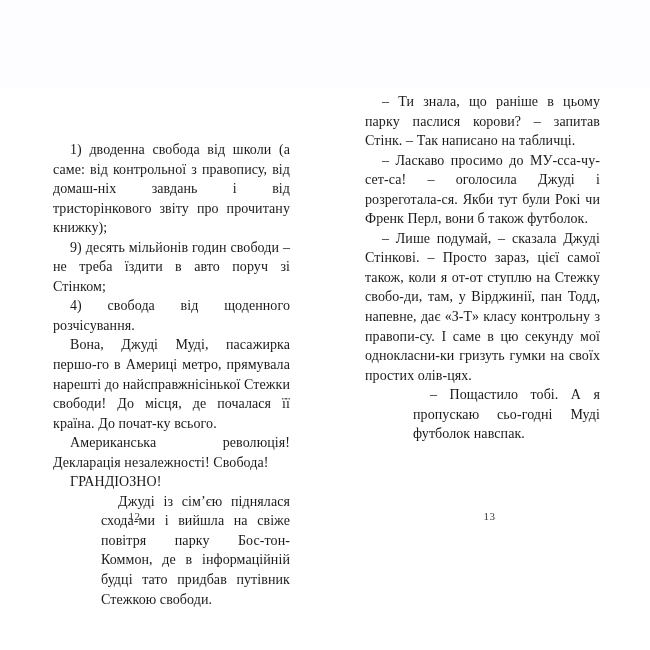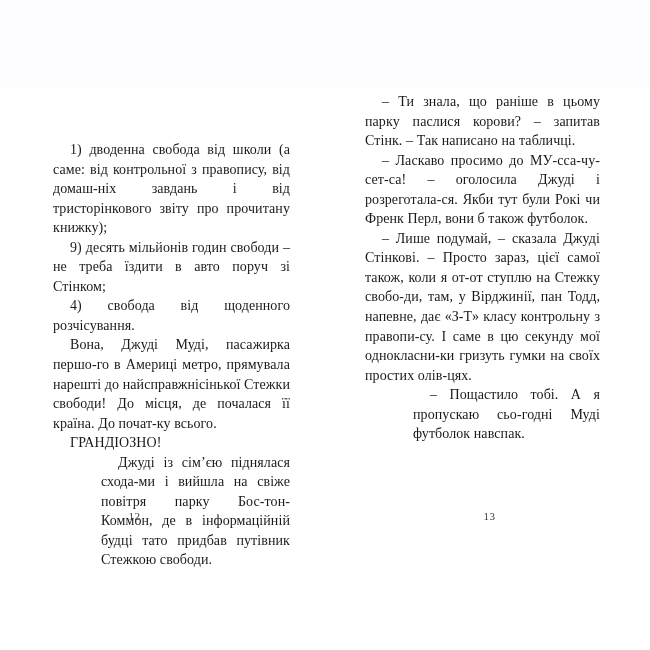--- a/index.html
+++ b/index.html
@@ -79,20 +79,21 @@
 <div class="paper-tint"></div>
 
 <div class="spread">
 
   <div class="page page-left">
     <div class="textblock">
       <p>1) дводенна свобода від школи (а саме: від контрольної з правопису, від домаш-ніх завдань і від тристорінкового звіту про прочитану книжку);</p>
       <p>9) десять мільйонів годин свободи – не треба їздити в авто поруч зі Стінком;</p>
       <p>4) свобода від щоденного розчісування.</p>
       <p>Вона, Джуді Муді, пасажирка першо-го в Америці метро, прямувала нарешті до найсправжнісінької Стежки свободи! До місця, де почалася її країна. До почат-ку всього.</p>
+      <p>Американська революція! Декларація незалежності! Свобода!</p>
       <p>ГРАНДІОЗНО!</p>
       <p>Джуді із сім’єю піднялася схода-ми і вийшла на свіже повітря парку Бос-тон-Коммон, де в інформаційній будці тато придбав путівник Стежкою свободи.</p>
     </div>
     <div class="folio">12</div>
   </div>
 
   <div class="page page-right">
     <div class="textblock">
       <p>– Ти знала, що раніше в цьому парку паслися корови? – запитав Стінк. – Так написано на табличці.</p>
       <p>– Ласкаво просимо до МУ-сса-чу-сет-са! – оголосила Джуді і розреготала-ся. Якби тут були Рокі чи Френк Перл, вони б також футболок.</p>

